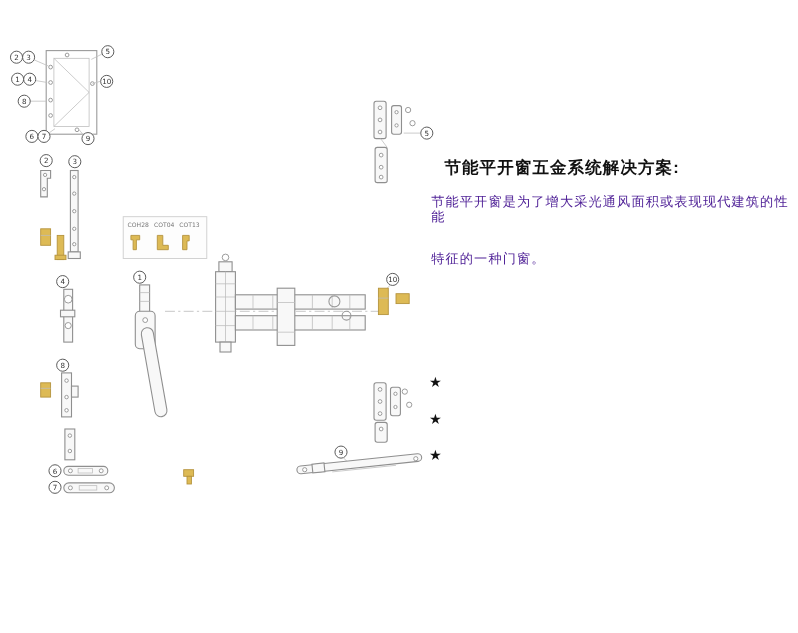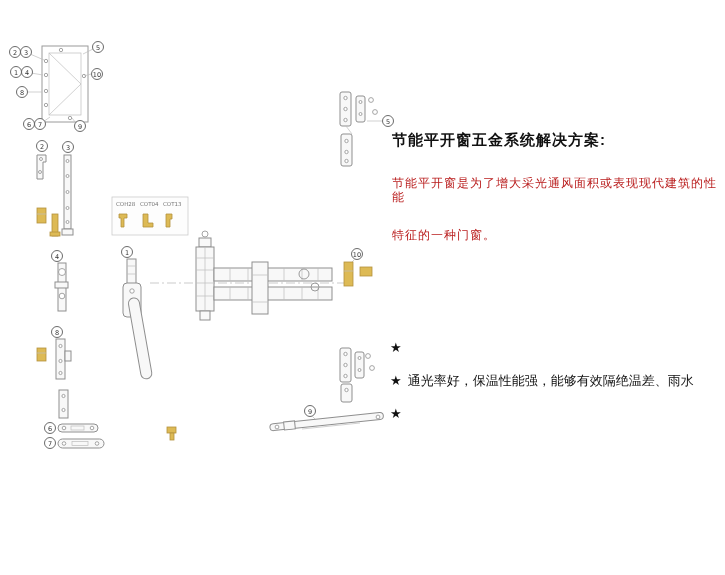--- a/index.html
+++ b/index.html
@@ -14,26 +14,26 @@
   .lnf  { fill:#f8f8f8; stroke:#8f8f8f; stroke-width:1; }
   .thin { fill:none; stroke:#bdbdbd; stroke-width:0.7; }
   .gold { fill:#ddba55; stroke:#b4923c; stroke-width:0.8; }
   .screw{ fill:#ffffff; stroke:#8f8f8f; stroke-width:0.8; }
   .callout-circle { fill:#ffffff; stroke:#5a5a5a; stroke-width:0.9; }
   .callout-text { font-size:6.5px; fill:#333333; text-anchor:middle; font-family:"DejaVu Sans",sans-serif; }
   .tiny-label { font-size:5.5px; fill:#777777; font-family:"DejaVu Sans",sans-serif; }
   .dash { fill:none; stroke:#b5b5b5; stroke-width:0.7; stroke-dasharray:9 3 2 3; }
   
   .page-title {
-    position:absolute; left:392px; top:131px; margin:0;
+    position:absolute; left:392px; top:131px; margin:12px;
     font-size:15px; font-weight:bold; color:#111111; letter-spacing:1px;
   }
   .desc-line {
     position:absolute; left:392px; margin:0;
-    font-size:12px; color:#b91c1c; letter-spacing:1px; line-height:14px;
+    font-size:12px; color:#4c1d95; letter-spacing:1px; line-height:14px;
   }
   .desc-line.l1 { top:176px; }
   .desc-line.l2 { top:228px; }
   .features {
     position:absolute; left:390px; top:338px; margin:0; padding:0;
     list-style:none; width:335px;
   }
   .features li {
     margin:0 0 14px 0; font-size:13px; color:#111111;
     display:flex; align-items:flex-start; line-height:19px;
@@ -299,18 +299,17 @@
 
 <p class="desc-line l1">节能平开窗是为了增大采光通风面积或表现现代建筑的性能</p>
 <p class="desc-line l2">特征的一种门窗。</p>
 
 <ul class="features">
   <li>
     <span class="star">★</span>
   </li>
   <li>
     <span class="star">★</span>
-    <span>通光率好，保温性能强，能够有效隔绝温差、雨水</span>
   </li>
   <li>
     <span class="star">★</span>
   </li>
 </ul>
 
 </body></html>

